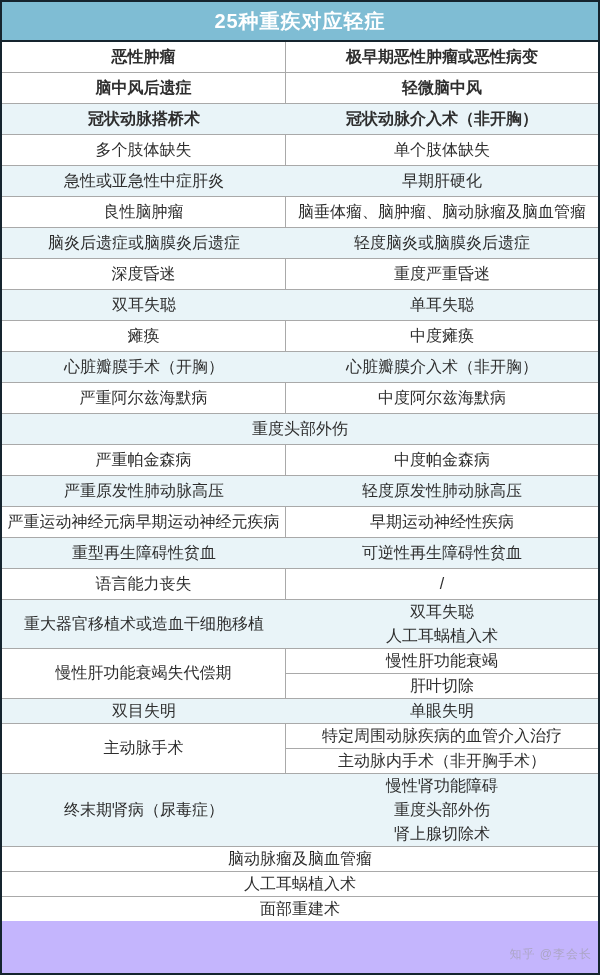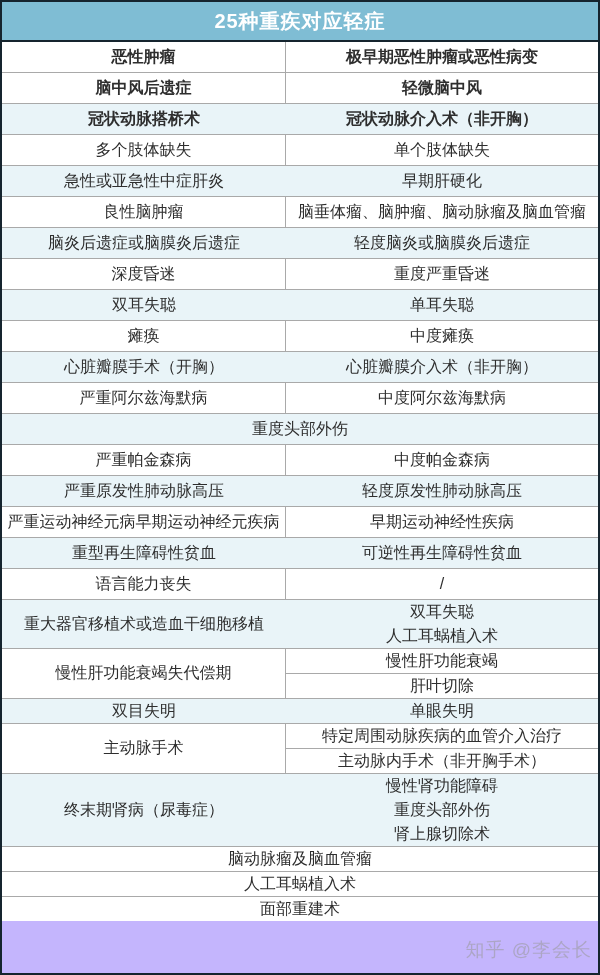--- a/index.html
+++ b/index.html
@@ -57,21 +57,21 @@
   .val{
     height:30px;
     display:flex;align-items:center;justify-content:center;
     text-align:right;font-size:16px;line-height:1.1;
   }
   .row.multi .val{height:24px;}
   
   .row.split .val + .val{border-top:1px solid var(--divider);}
   .watermark{
     position:absolute;right:8px;bottom:12px;
-    font-size:19px;letter-spacing:1px;
+    font-size:12px;letter-spacing:1px;
     color:var(--watermark);opacity:.55;
     pointer-events:none;white-space:nowrap;
   }
 </style>
 </head>
 <body>
 
 <div class="table">
   <div class="header">25种重疾对应轻症</div>
   <div class="body">

